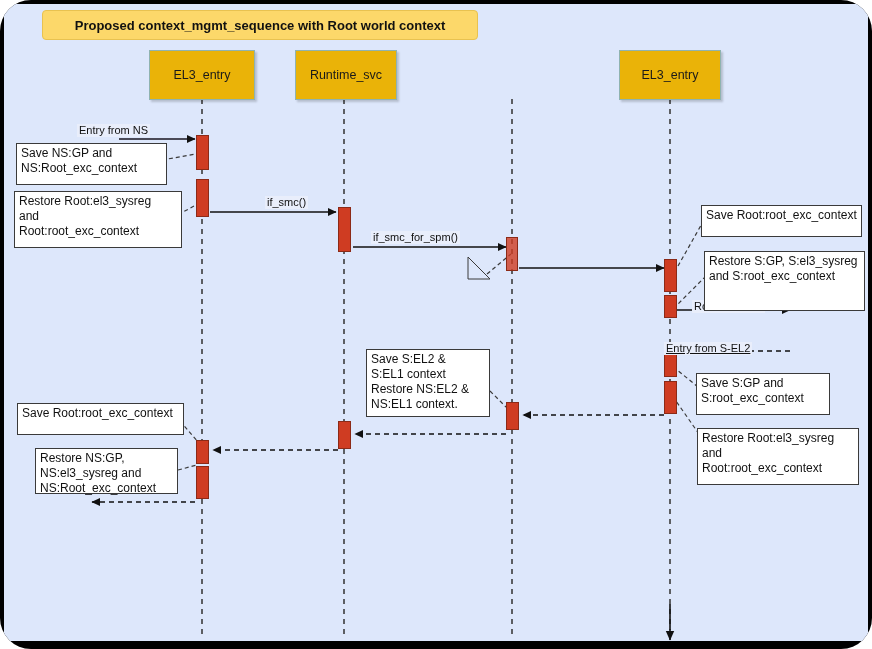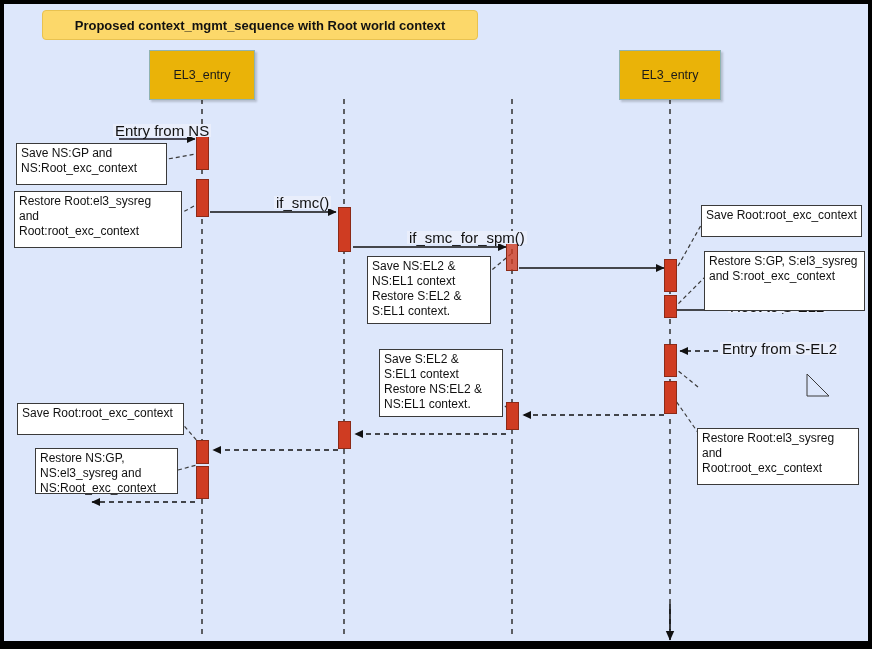--- a/index.html
+++ b/index.html
@@ -7,20 +7,21 @@
     padding: 0;
     background: #ffffff;
   }
   #canvas {
     position: relative;
     width: 872px;
     height: 649px;
     background: #000000;
     font-family: "Liberation Sans", sans-serif;
     overflow: hidden;
+    border-radius: 31px;
   }
   #board {
     position: absolute;
     left: 4px;
     top: 4px;
     width: 864px;
     height: 637px;
     background: #dde7fb;
     overflow: hidden;
   }
@@ -67,27 +68,26 @@
     background: #cf3c22;
     border: 1px solid #8c2a17;
     box-sizing: border-box;
   }
   .activation.translucent {
     background: rgba(207,60,34,0.80);
   }
   
   .msg-label {
     position: absolute;
-    font-size: 15px;
+    font-size: 11px;
     color: #111;
     background: #e9eefb;
     padding: 0 2px;
     white-space: nowrap;
     line-height: 13px;
-    margin-left: 36px;
   }
   
   .note {
     position: absolute;
     background: #ffffff;
     border: 1px solid #3a3a3a;
     font-size: 12px;
     line-height: 15px;
     color: #111;
     padding: 2px 4px;
@@ -163,63 +163,62 @@
         <path d="M803,370 L825,392 L803,392 z" fill="#dde7fb"></path>
         <path d="M832,425 L854,447 L832,447 z" fill="#dde7fb"></path>
         <path d="M157,400 L179,422 L157,422 z" fill="#dde7fb"></path>
         <path d="M151,445 L173,467 L151,467 z" fill="#dde7fb"></path>
       </g>
     </svg>
 
     <div class="title-banner" style="left:38px; top:6px; width:436px; height:30px;">Proposed context_mgmt_sequence with Root world context</div>
 
     <div class="lifeline-head" style="left:145px; top:46px; width:106px; height:50px;">EL3_entry</div>
+    <div class="lifeline-head" style="left:291px; top:46px; width:102px; height:50px;">Runtime_svc</div>
     <div class="lifeline-head" style="left:615px; top:46px; width:102px; height:50px;">EL3_entry</div>
 
     <div class="activation" style="left:192px; top:131px; width:13px; height:35px;"></div>
     <div class="activation" style="left:192px; top:175px; width:13px; height:38px;"></div>
     <div class="activation" style="left:334px; top:203px; width:13px; height:45px;"></div>
     <div class="activation translucent" style="left:502px; top:233px; width:12px; height:34px;"></div>
     <div class="activation" style="left:660px; top:255px; width:13px; height:33px;"></div>
     <div class="activation" style="left:660px; top:291px; width:13px; height:23px;"></div>
     <div class="activation" style="left:660px; top:340px; width:13px; height:33px;"></div>
     <div class="activation" style="left:660px; top:377px; width:13px; height:33px;"></div>
     <div class="activation" style="left:502px; top:398px; width:13px; height:28px;"></div>
     <div class="activation" style="left:334px; top:417px; width:13px; height:28px;"></div>
     <div class="activation" style="left:192px; top:436px; width:13px; height:24px;"></div>
     <div class="activation" style="left:192px; top:462px; width:13px; height:33px;"></div>
 
     <div class="msg-label" style="left:73px; top:120px;">Entry from NS</div>
-    <div class="msg-label" style="left:234px; top:192px;">if_smc()</div>
+    <div class="msg-label" style="left:261px; top:192px;">if_smc()</div>
     <div class="msg-label" style="left:367px; top:227px;">if_smc_for_spm()</div>
     <div class="msg-label" style="left:688px; top:296px;">Root to S-EL2</div>
-    <div class="msg-label" style="left:680px; top:338px;">Entry from S-EL2</div>
+    <div class="msg-label" style="left:660px; top:338px;text-decoration:underline;">Entry from S-EL2</div>
 
     <div class="note" style="left:12px; top:139px; width:151px; height:42px;">Save NS:GP and
 NS:Root_exc_context</div>
 
     <div class="note" style="left:10px; top:187px; width:168px; height:57px;">Restore Root:el3_sysreg
 and
 Root:root_exc_context</div>
 
-    <div class="note" style="left:363px; top:252px; width:124px; height:68px;">Save NS:EL2 &amp;
-NS:EL1 context
-Restore S:EL2 &amp;
-S:EL1 context.</div>
 
     <div class="note" style="left:697px; top:201px; width:161px; height:32px;">Save Root:root_exc_context</div>
 
     <div class="note" style="left:700px; top:247px; width:161px; height:60px;">Restore S:GP, S:el3_sysreg
 and S:root_exc_context</div>
 
-    <div class="note" style="left:375px; top:345px; width:124px; height:68px;">Save S:EL2 &amp;
+    <div class="note" style="left:362px; top:345px; width:124px; height:68px;">Save S:EL2 &amp;
 S:EL1 context
 Restore NS:EL2 &amp;
 NS:EL1 context.</div>
 
+    <div class="note" style="left:692px; top:369px; width:134px; height:42px;">Save S:GP and
+S:root_exc_context</div>
 
     <div class="note" style="left:693px; top:424px; width:162px; height:57px;">Restore Root:el3_sysreg
 and
 Root:root_exc_context</div>
 
     <div class="note" style="left:13px; top:399px; width:167px; height:32px;">Save Root:root_exc_context</div>
 
     <div class="note" style="left:31px; top:444px; width:143px; height:46px;">Restore NS:GP,
 NS:el3_sysreg and
 NS:Root_exc_context</div>

